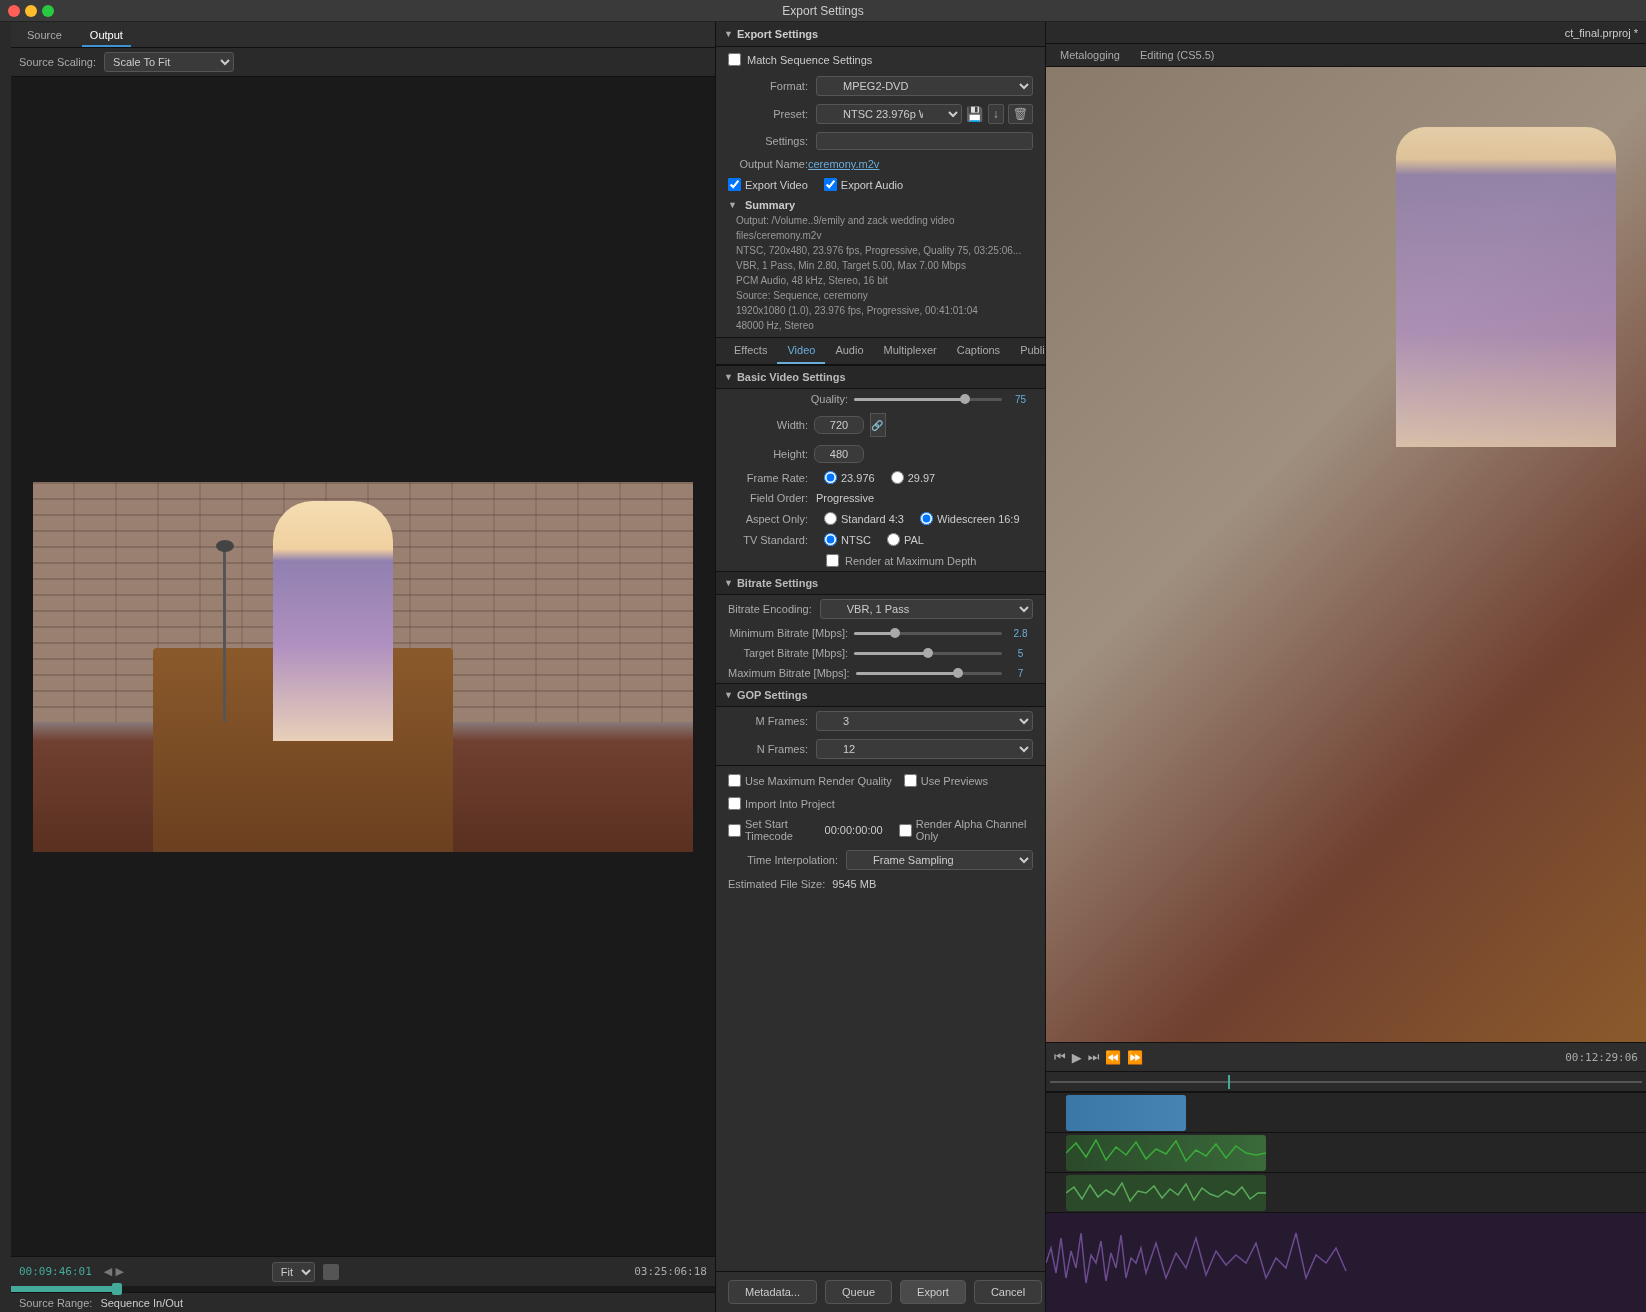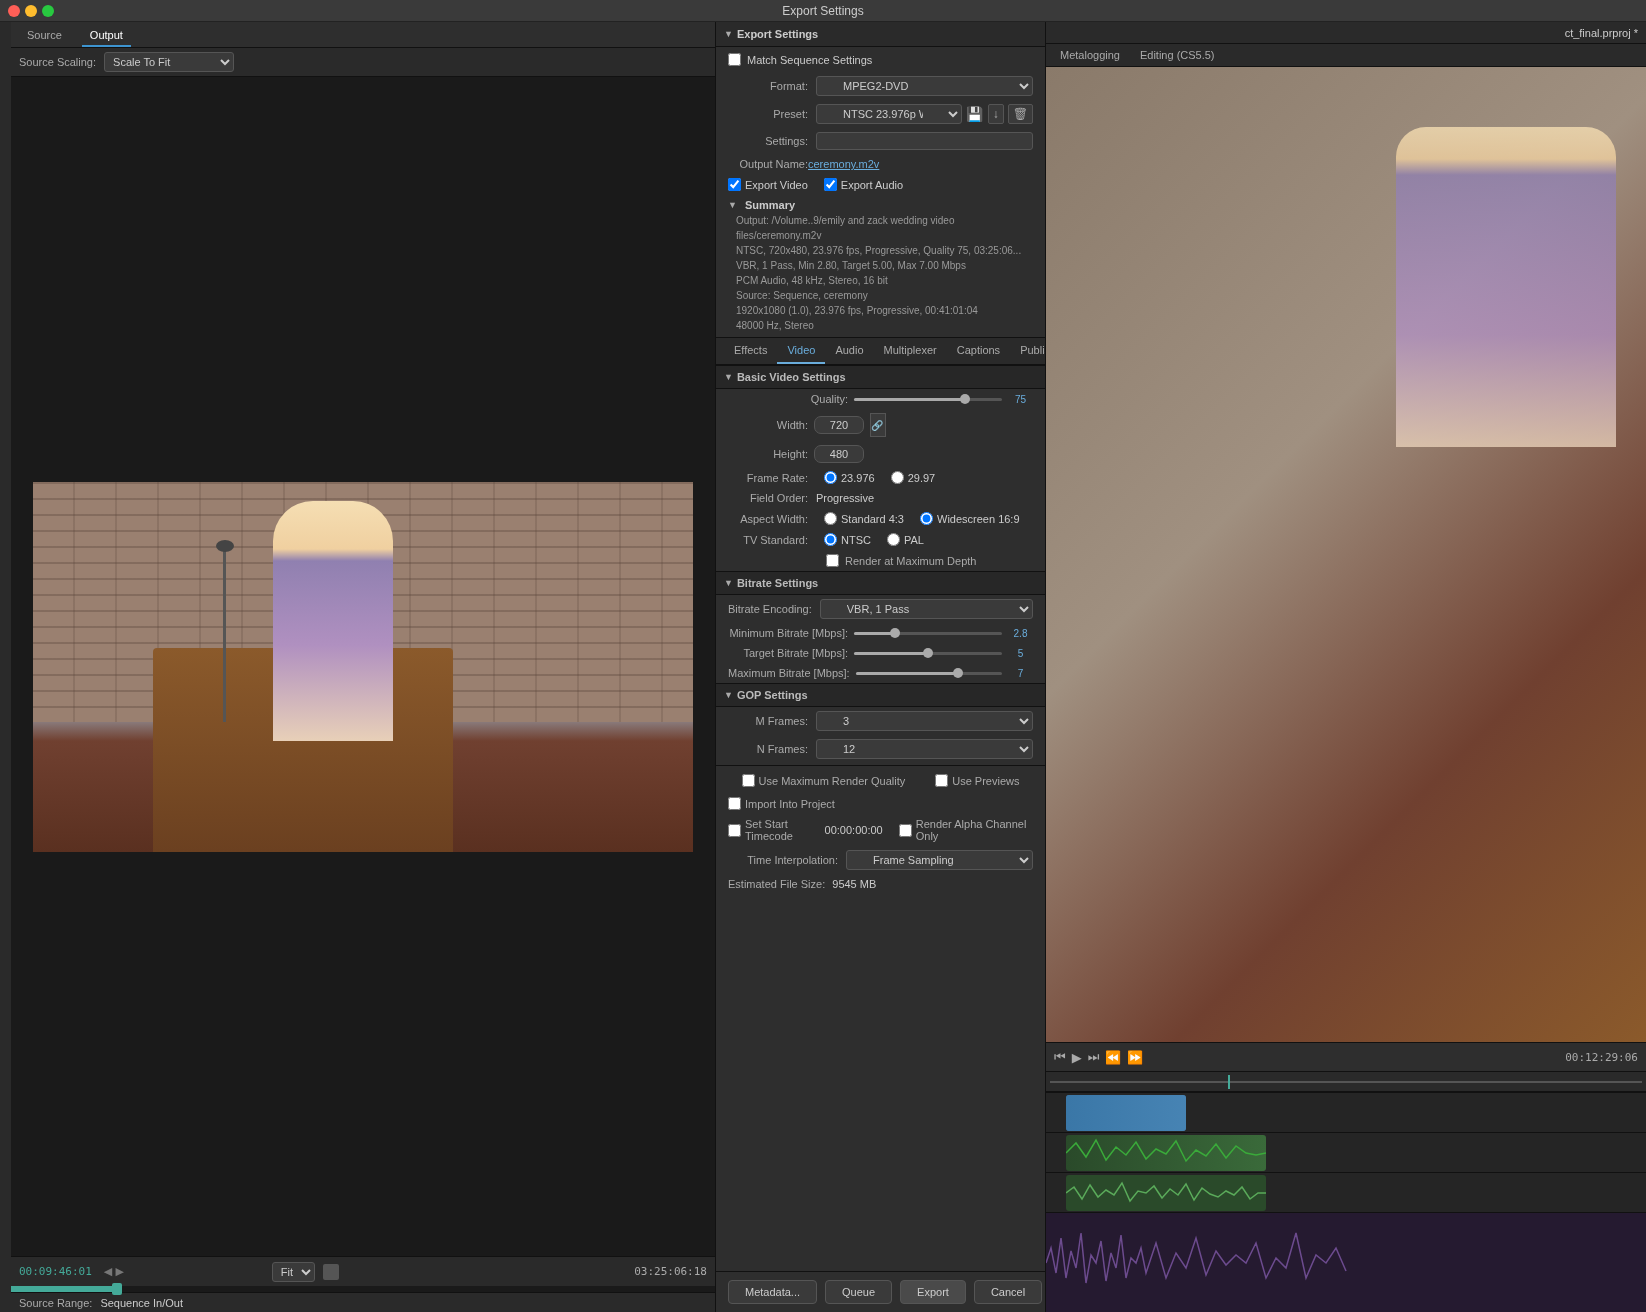--- a/index.html
+++ b/index.html
@@ -332,21 +332,21 @@
         </div>
       </div>
     </div>
 
     <div class="form-row">
       <span class="form-label">Field Order:</span>
       <span style="font-size:11px;color:#ccc;">Progressive</span>
     </div>
 
     <div class="radio-row">
-      <span class="radio-label">Aspect Width:</span>
+      <span class="radio-label">Aspect Only:</span>
       <div class="radio-group">
         <div class="radio-item">
           <input type="radio" name="aspect" style="">
           <label>Standard 4:3</label>
         </div>
         <div class="radio-item">
           <input type="radio" name="aspect" checked="" style="">
           <label>Widescreen 16:9</label>
         </div>
       </div>
@@ -430,21 +430,21 @@
       <span class="form-label">N Frames:</span>
       <div class="form-control">
         <select class="form-select">
           <option>12</option>
         </select>
       </div>
     </div>
 
     <div class="divider"></div>
 
-    <div style="display:flex; gap:30px; padding:6px 12px;justify-content:center;">
+    <div style="display:flex; gap:12px; padding:6px 12px;">
       <div style="display:flex;align-items:center;gap:4px;">
         <input type="checkbox" style="">
         <span style="font-size:11px;color:#aaa;">Use Maximum Render Quality</span>
       </div>
       <div style="display:flex;align-items:center;gap:4px;">
         <input type="checkbox" style="">
         <span style="font-size:11px;color:#aaa;">Use Previews</span>
       </div>
     </div>
 

